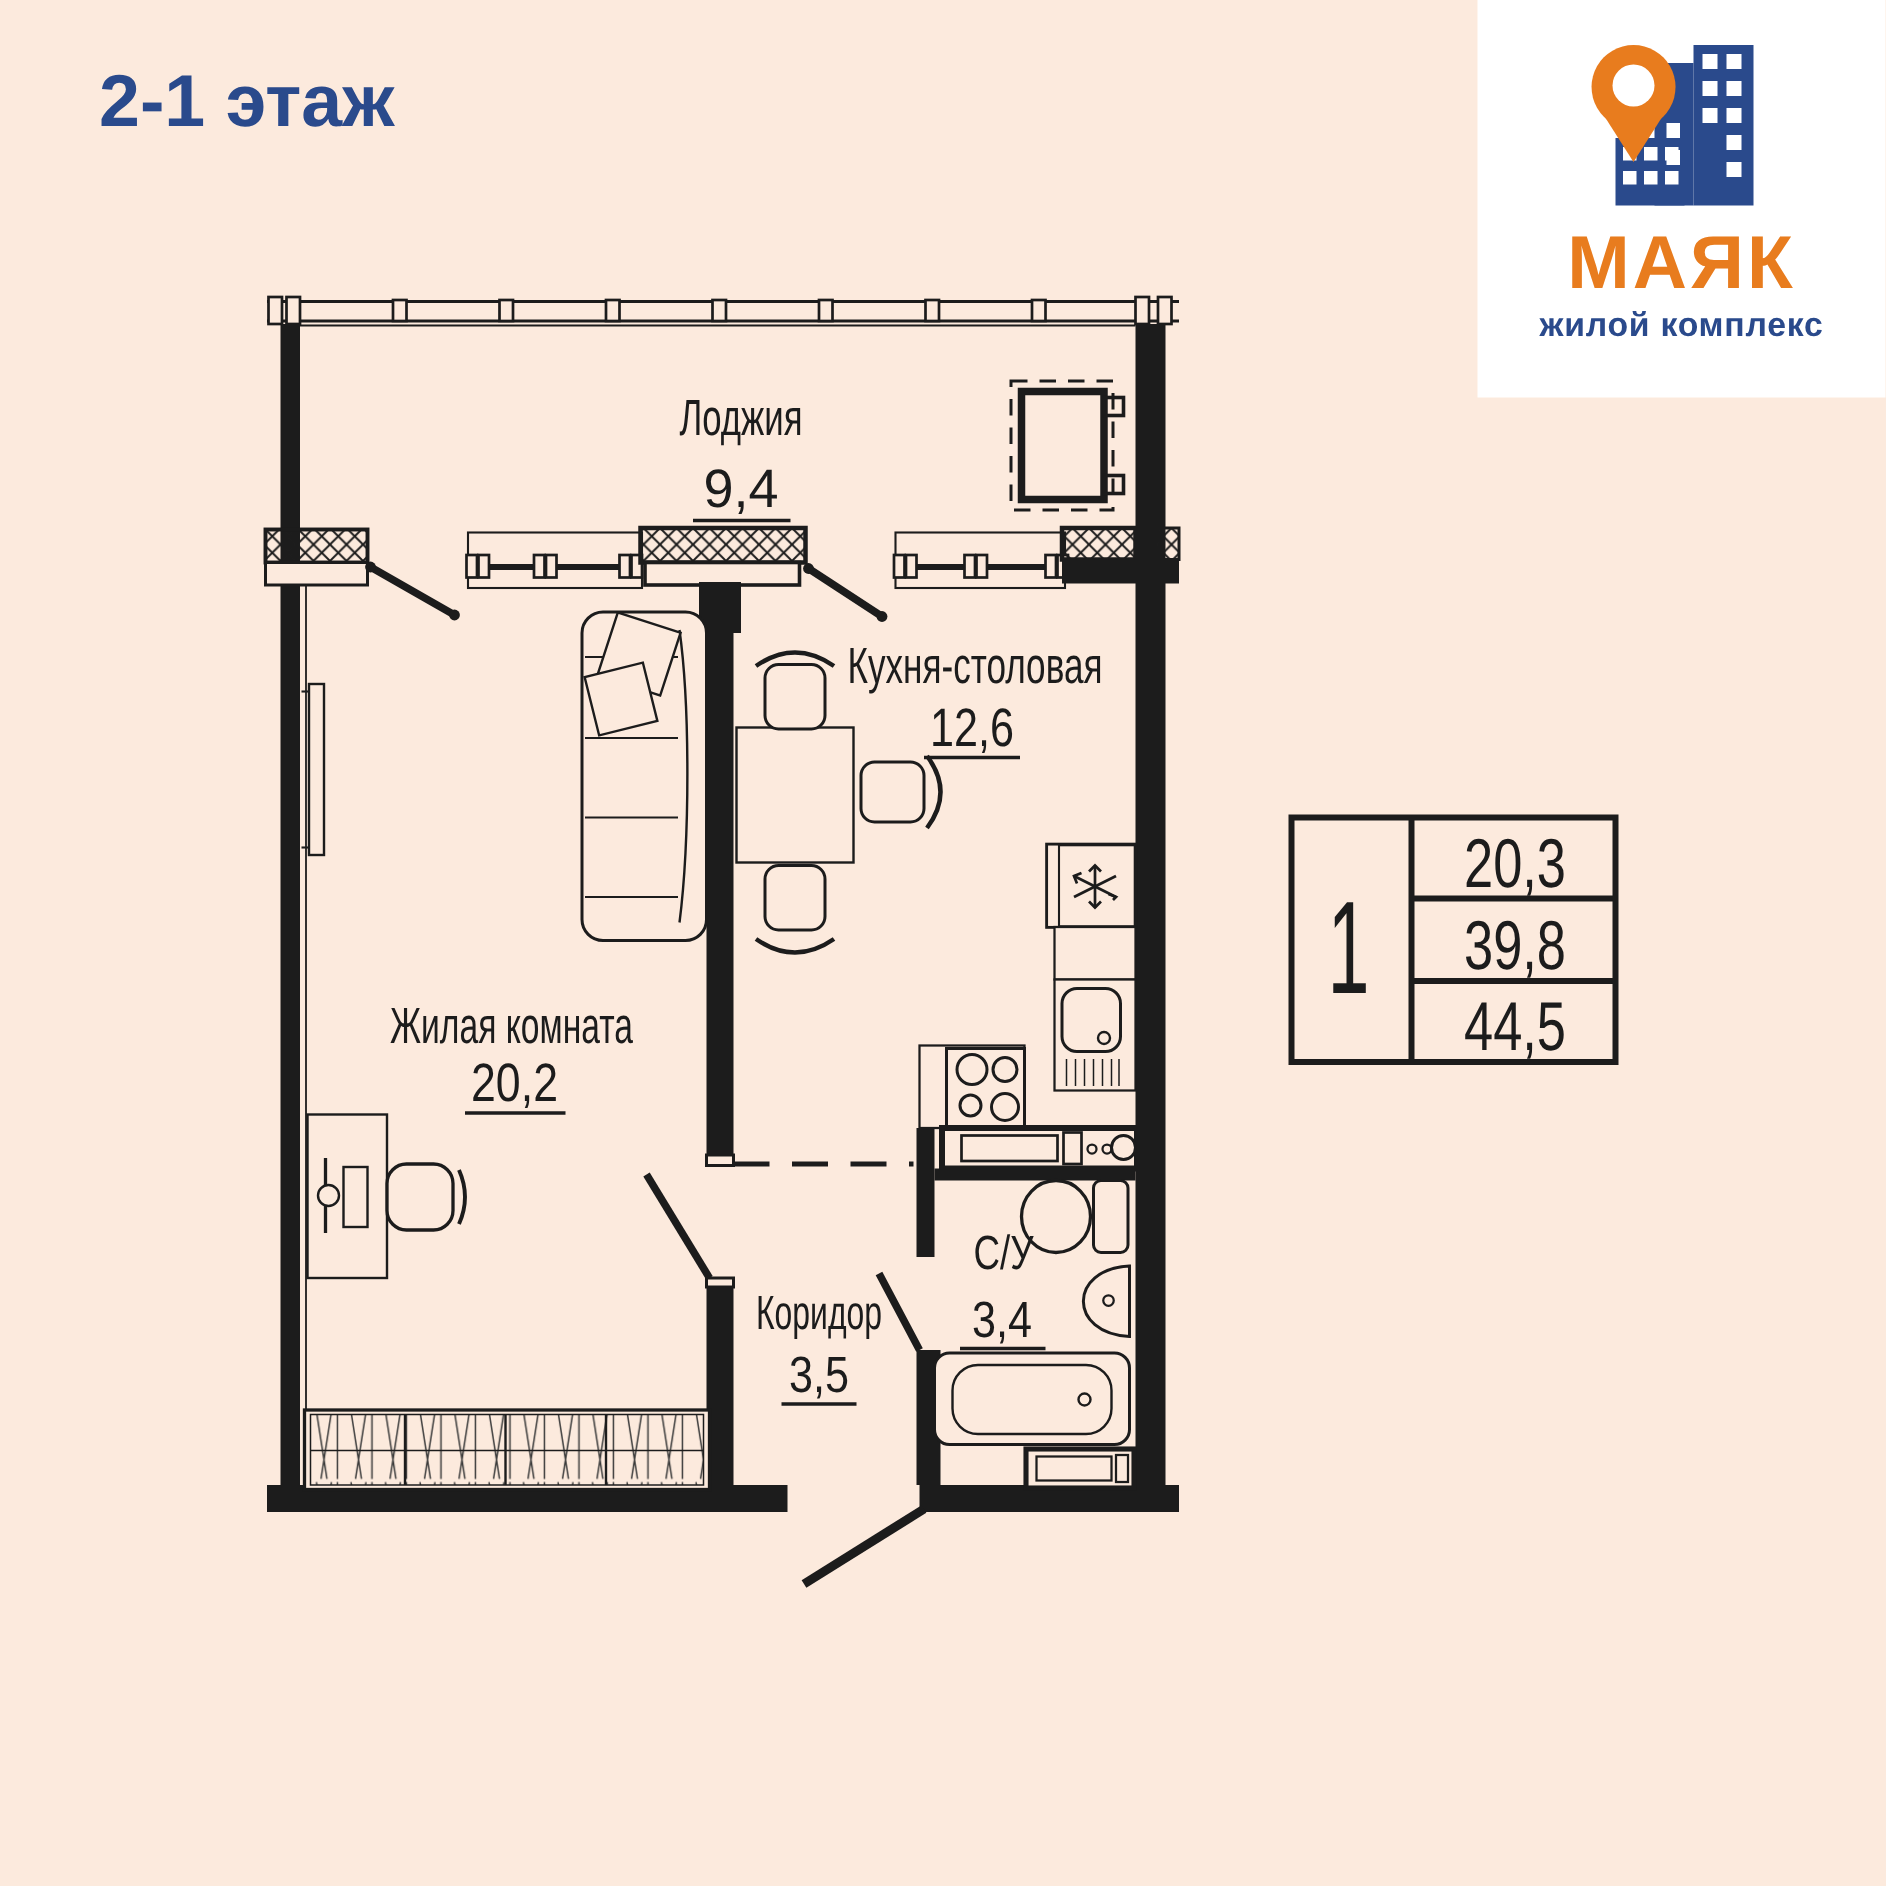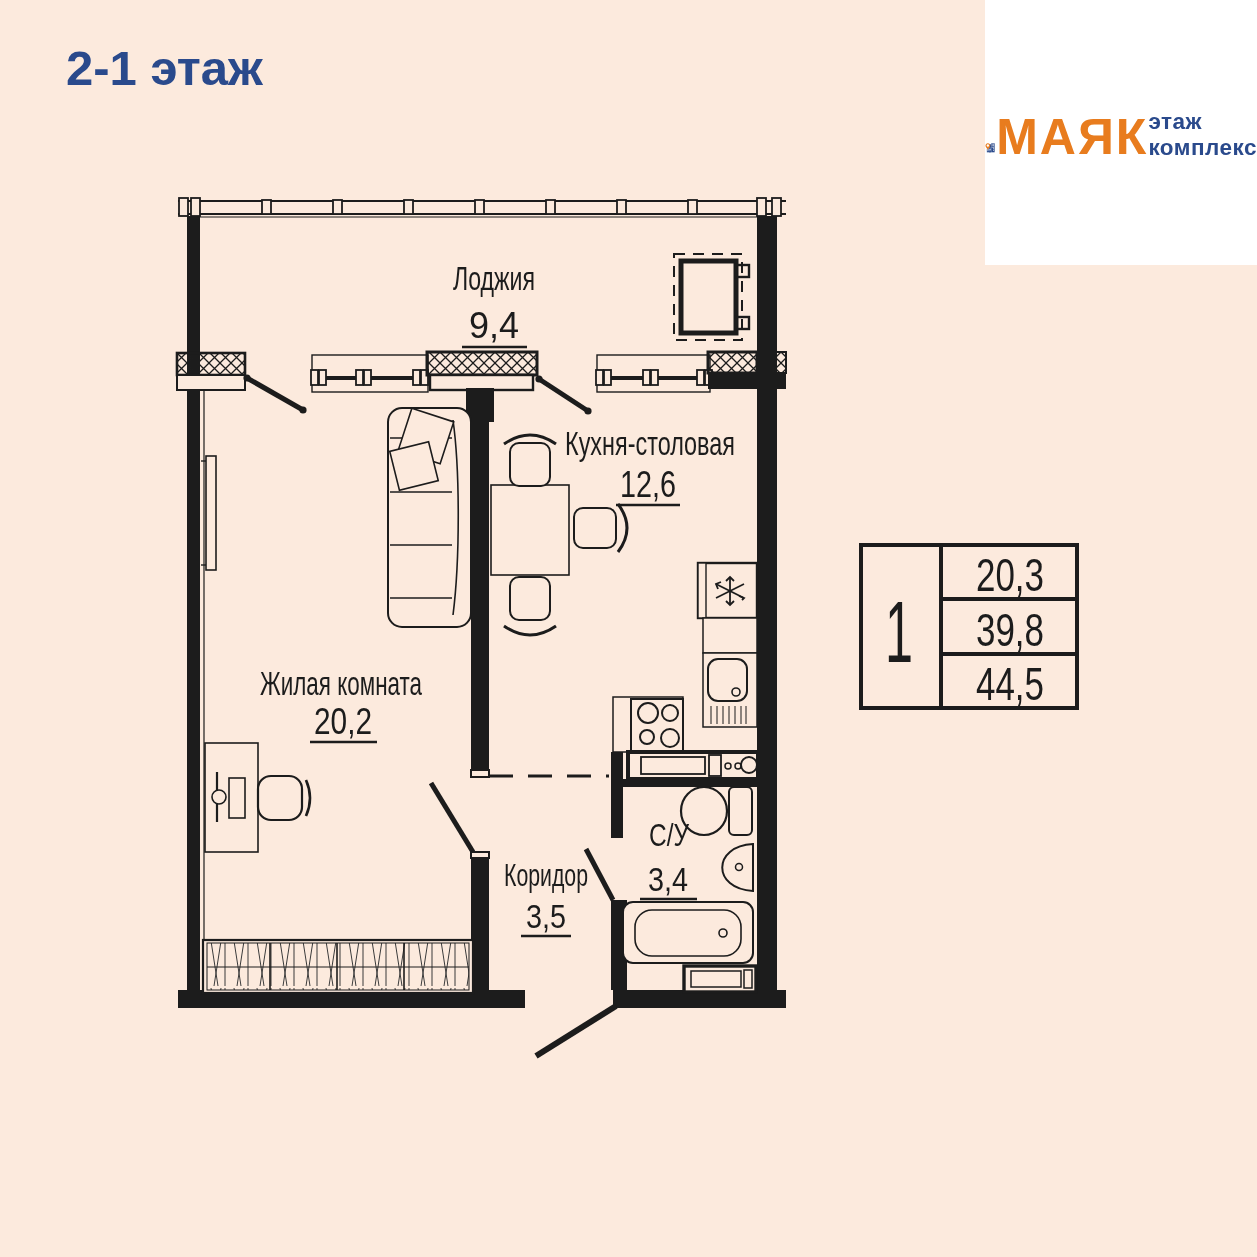--- a/index.html
+++ b/index.html
@@ -11,21 +11,21 @@
     overflow:hidden;
   }
   .page-title{
     position:absolute;left:66px;top:40px;
     font-size:49px;font-weight:bold;color:#2a4a8c;
     letter-spacing:0px;
   }
   .logo-panel{
     position:absolute;right:0;top:0;width:272px;height:265px;
     background:#ffffff;
-    display:flex;flex-direction:row;align-items:center;justify-content:flex-start;
+    display:flex;flex-direction:column;align-items:center;justify-content:flex-start;
   }
   .logo-icon{margin-top:30px;height:112px;}
   .logo-brand{
     margin-top:8px;font-size:50px;font-weight:bold;color:#e87c1e;letter-spacing:2px;line-height:1;
   }
   .logo-sub{
     margin-top:4px;font-size:22.5px;font-weight:bold;color:#2a4a8c;letter-spacing:0.5px;
   }
   svg text{font-family:"Liberation Sans", sans-serif;fill:#1c1c1c;}
   .plan-svg{position:absolute;left:0;top:0;}
@@ -63,21 +63,21 @@
         <rect x="55" y="84" width="9" height="9"></rect>
     </g>
 
     <g>
       <path d="M34 0 a28 28 0 1 0 0.05 0 Z" fill="#e87c1e"></path>
       <polygon points="13,45 55,45 34,78" fill="#e87c1e"></polygon>
       <circle cx="34" cy="27" r="14" fill="#ffffff"></circle>
     </g>
   </svg>
   <div class="logo-brand">МАЯК</div>
-  <div class="logo-sub">этаж комплекс</div>
+  <div class="logo-sub">жилой комплекс</div>
 </div>
 
 <svg class="plan-svg" width="1257" height="1257" viewBox="0 0 1257 1257">
   <defs>
     <pattern id="xh" width="11" height="11" patternUnits="userSpaceOnUse">
       <path d="M0 0 L11 11 M11 0 L0 11" stroke="#1c1c1c" stroke-width="1.3" fill="none"></path>
     </pattern>
     <pattern id="wz" width="23" height="47" patternUnits="userSpaceOnUse">
       <path d="M4 1 L11 46 M14 1 L7 46 M18 1 L18 46" stroke="#3a3a3a" stroke-width="1" fill="none"></path>
     </pattern>

